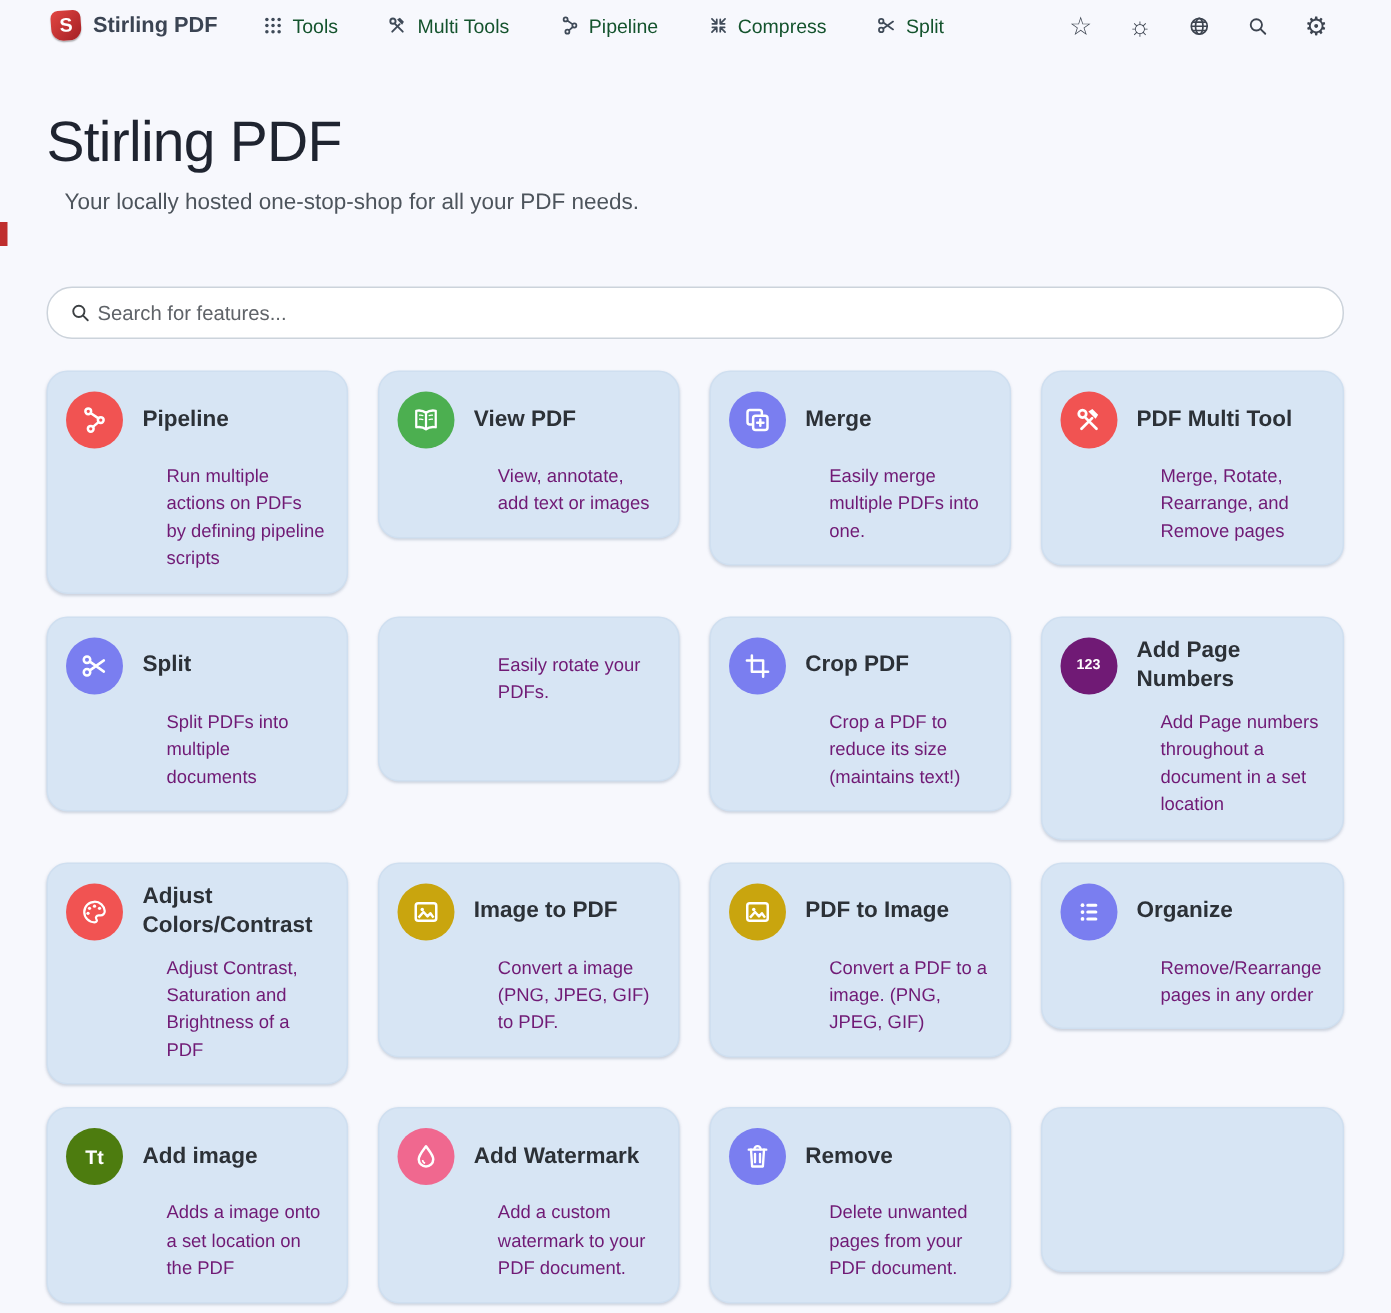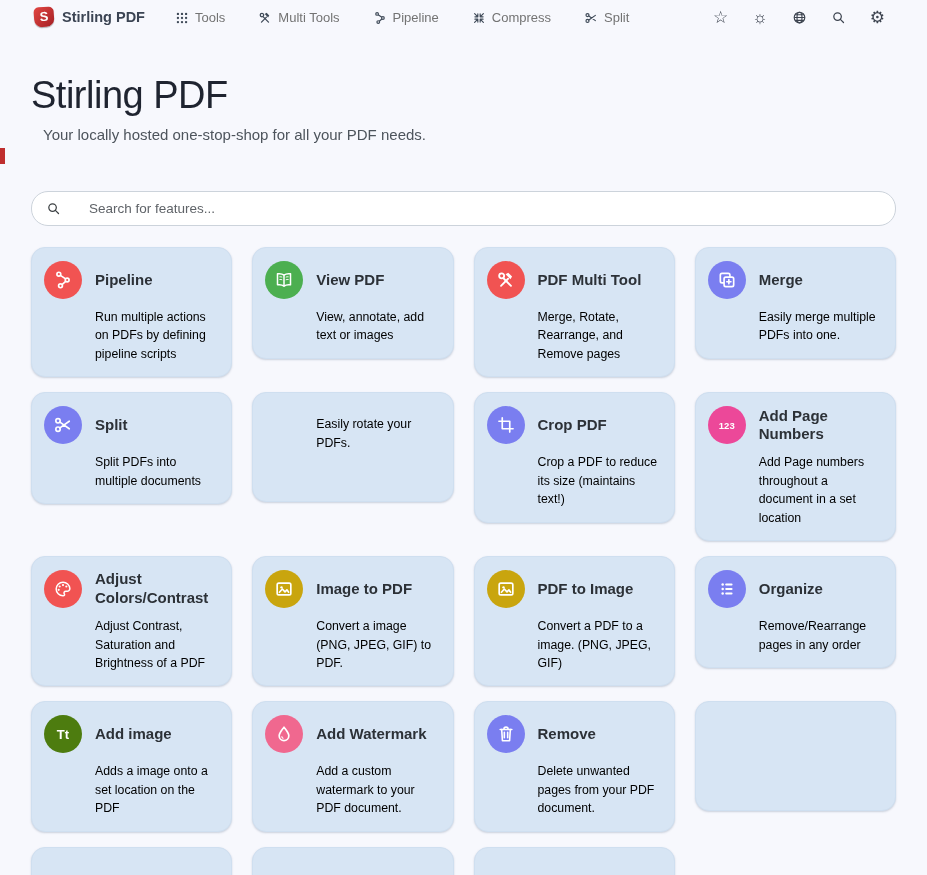--- a/index.html
+++ b/index.html
@@ -9,55 +9,55 @@
 
   
   .navbar{display:flex;align-items:center;height:34px;padding:0 42px 0 34px;}
   .brand{display:flex;align-items:center;gap:8px;cursor:pointer;}
   .logo{width:20px;height:20px;border-radius:5px 5px 8px 8px;
         background:linear-gradient(135deg,#e24642,#a31f24);
         color:#fff;font-weight:bold;font-size:13px;line-height:20px;text-align:center;
         transform:rotate(-4deg);box-shadow:0 1px 1px rgba(0,0,0,.3);}
   .brand-text{font-size:14.5px;font-weight:600;color:#3b4453;}
   .nav-items{display:flex;align-items:center;gap:33px;margin-left:30px;}
-  .nav-link{display:flex;align-items:flex-end;gap:6px;font-size:13px;color:#737373;cursor:pointer;white-space:nowrap;}
+  .nav-link{display:flex;align-items:flex-start;gap:6px;font-size:13px;color:#14532d;cursor:pointer;white-space:nowrap;}
   .nav-link .ic{font-size:14px;color:#3f4a58;display:flex;}
   .nav-actions{margin-left:auto;display:flex;align-items:center;gap:24px;}
   .icon-btn{background:none;border:none;padding:0;margin:0;cursor:pointer;
             font-size:15px;color:#3d4450;display:flex;align-items:center;font-family:inherit;}
   .icon-btn .uni,.ic .uni{font-size:17px;line-height:1;}
 
   
   main{padding:0 31px;}
   h1{margin:40px 0 0;font-size:38px;font-weight:400;color:#1f2430;letter-spacing:-.5px;}
   .subtitle{margin:9px 12px 0;font-size:15px;color:#4d545c;}
   .red-stripe{position:absolute;left:0;top:148px;width:5px;height:16px;background:#bf2e2e;}
 
   
   .searchbar{margin-top:48px;height:33px;border:1px solid #ccd3db;border-radius:17px;
-             background:#fff;display:flex;align-items:center;padding:0 6px 0 14px;gap:26px;}
+             background:#fff;display:flex;align-items:center;padding:0 6px 0 14px;gap:2px;}
   .searchbar .ic{color:#3c4043;font-size:15px;display:flex;}
   .searchbar input{flex:1;border:none;outline:none;background:transparent;
                    font-size:13.5px;color:#333;font-family:inherit;}
   .searchbar input::placeholder{color:#5f6368;}
 
   
   .grid{margin-top:21px;display:grid;grid-template-columns:repeat(4,1fr);
         column-gap:20px;row-gap:15px;align-items:start;}
   .card{background:#d7e5f4;border:1px solid #cfdff0;border-radius:14px;
         padding:13px 14px 13px 12px;min-height:110px;box-sizing:border-box;
         box-shadow:0 1px 2px rgba(90,110,140,.28);cursor:pointer;}
   .card-head{display:flex;align-items:center;gap:13px;}
   .circle{width:38px;height:38px;border-radius:50%;flex:0 0 38px;color:#fff;
           display:flex;align-items:center;justify-content:center;}
   .circle .gly{font-size:20px;display:flex;}
   .txt-glyph{font-weight:700;font-size:13px;line-height:1;}
   .txt-glyph.small{font-size:9.5px;}
   .card-title{font-size:15px;font-weight:700;color:#2c3137;line-height:1.25;}
-  .card-desc{margin:9px 0 0 51px;font-size:12.3px;line-height:1.5;color:#000000;}
+  .card-desc{margin:9px 0 0 67px;font-size:12.3px;line-height:1.5;color:#701a75;}
 </style>
 </head>
 <body>
 
 <header class="navbar">
   <div class="brand">
     <span class="logo">S</span>
     <span class="brand-text">Stirling PDF</span>
   </div>
   <nav class="nav-items" id="nav-items">
@@ -192,53 +192,53 @@
                 <path d="M6.5 8.2 c1.4 -0.2 2.6 0 3.4 0.4 M14.1 8.6 c0.8 -0.4 2 -0.6 3.4 -0.4 M6.5 11.4 c1.4 -0.2 2.6 0 3.4 0.4 M14.1 11.8 c0.8 -0.4 2 -0.6 3.4 -0.4" stroke-width="1.1"></path>
               </svg>
             </span>
           </span>
           <span class="card-title">View PDF</span>
         </div>
         <p class="card-desc">View, annotate, add text or images</p>
       </article>
       <article class="card">
         <div class="card-head">
+          <span class="circle" style="background: rgb(122, 126, 240);">
+            <span class="gly">
+              <svg viewBox="0 0 24 24" fill="none" stroke="currentColor" stroke-width="2" stroke-linejoin="round">
+                <path d="M8.5 15.5 H6 a2 2 0 0 1 -2 -2 V6 a2 2 0 0 1 2 -2 h7.5 a2 2 0 0 1 2 2 v2.5"></path>
+                <rect x="8.5" y="8.5" width="11.5" height="11.5" rx="2"></rect>
+                <path d="M14.25 11.6 v5 M11.75 14.1 h5" stroke-linecap="round"></path>
+              </svg>
+            </span>
+          </span>
+          <span class="card-title">Merge</span>
+        </div>
+        <p class="card-desc">Easily merge multiple PDFs into one.</p>
+      </article>
+      <article class="card">
+        <div class="card-head">
           <span class="circle" style="background: rgb(241, 83, 82);">
             <span class="gly">
               <svg viewBox="0 0 24 24" fill="none" stroke="currentColor" stroke-width="2.2" stroke-linecap="round">
                 <path d="M6 19 L14.5 10.5"></path>
                 <path d="M11.5 5.2 l3.2 -2 4.6 4.6 -2 3.2 z" fill="currentColor" stroke="none"></path>
                 <path d="M18 19 L9.5 10.5"></path>
                 <circle cx="6.8" cy="7" r="3"></circle>
               </svg>
             </span>
           </span>
           <span class="card-title">PDF Multi Tool</span>
         </div>
         <p class="card-desc">Merge, Rotate, Rearrange, and Remove pages</p>
       </article>
       <article class="card">
         <div class="card-head">
           <span class="circle" style="background: rgb(122, 126, 240);">
             <span class="gly">
-              <svg viewBox="0 0 24 24" fill="none" stroke="currentColor" stroke-width="2" stroke-linejoin="round">
-                <path d="M8.5 15.5 H6 a2 2 0 0 1 -2 -2 V6 a2 2 0 0 1 2 -2 h7.5 a2 2 0 0 1 2 2 v2.5"></path>
-                <rect x="8.5" y="8.5" width="11.5" height="11.5" rx="2"></rect>
-                <path d="M14.25 11.6 v5 M11.75 14.1 h5" stroke-linecap="round"></path>
-              </svg>
-            </span>
-          </span>
-          <span class="card-title">Merge</span>
-        </div>
-        <p class="card-desc">Easily merge multiple PDFs into one.</p>
-      </article>
-      <article class="card">
-        <div class="card-head">
-          <span class="circle" style="background: rgb(122, 126, 240);">
-            <span class="gly">
               <svg viewBox="0 0 24 24" fill="none" stroke="currentColor" stroke-width="2" stroke-linecap="round">
                 <circle cx="6" cy="7" r="2.6"></circle>
                 <circle cx="6" cy="17" r="2.6"></circle>
                 <path d="M8.3 8.5 L19.5 16.5 M8.3 15.5 L19.5 7.5"></path>
               </svg>
             </span>
           </span>
           <span class="card-title">Split</span>
         </div>
         <p class="card-desc">Split PDFs into multiple documents</p>
@@ -255,21 +255,21 @@
                 <path d="M3.5 7.5 H16.5 V20.5"></path>
               </svg>
             </span>
           </span>
           <span class="card-title">Crop PDF</span>
         </div>
         <p class="card-desc">Crop a PDF to reduce its size (maintains text!)</p>
       </article>
       <article class="card">
         <div class="card-head">
-          <span class="circle" style="background: #ec4899;">
+          <span class="circle" style="background: #701a75;">
             <span class="gly">
               <span class="txt-glyph small">123</span>
             </span>
           </span>
           <span class="card-title">Add Page Numbers</span>
         </div>
         <p class="card-desc">Add Page numbers throughout a document in a set location</p>
       </article>
       <article class="card">
         <div class="card-head">

